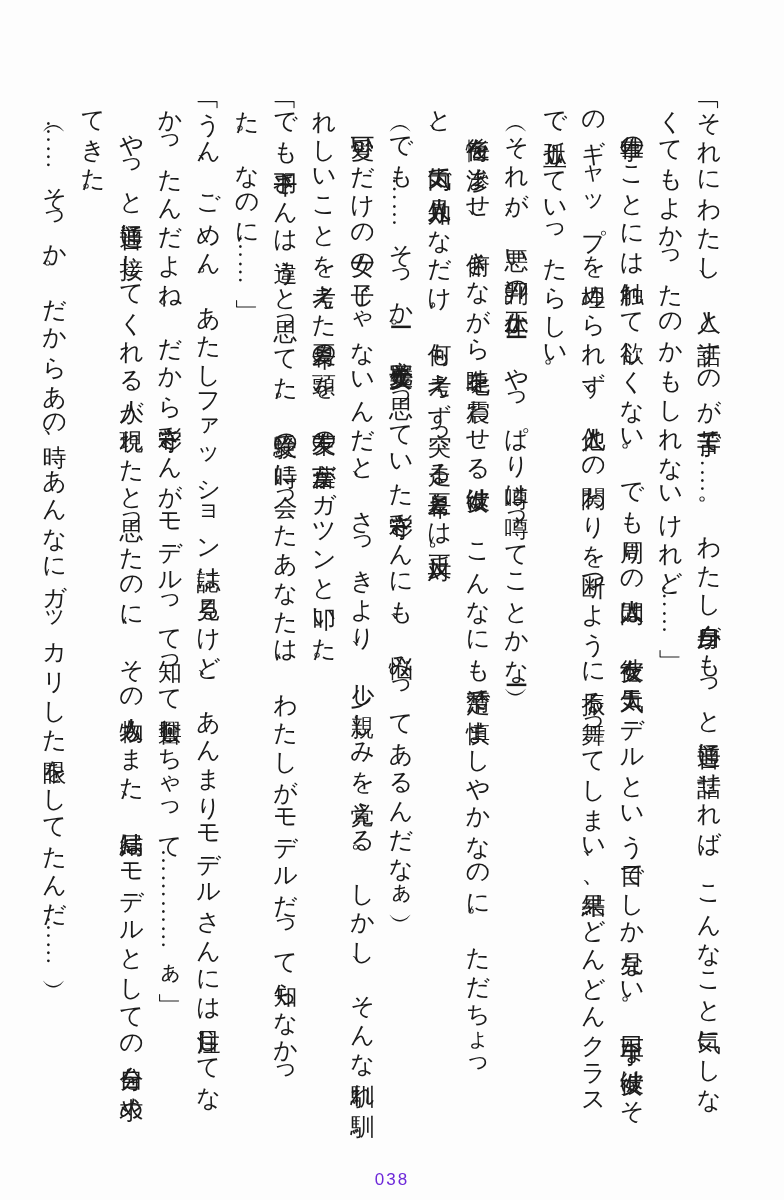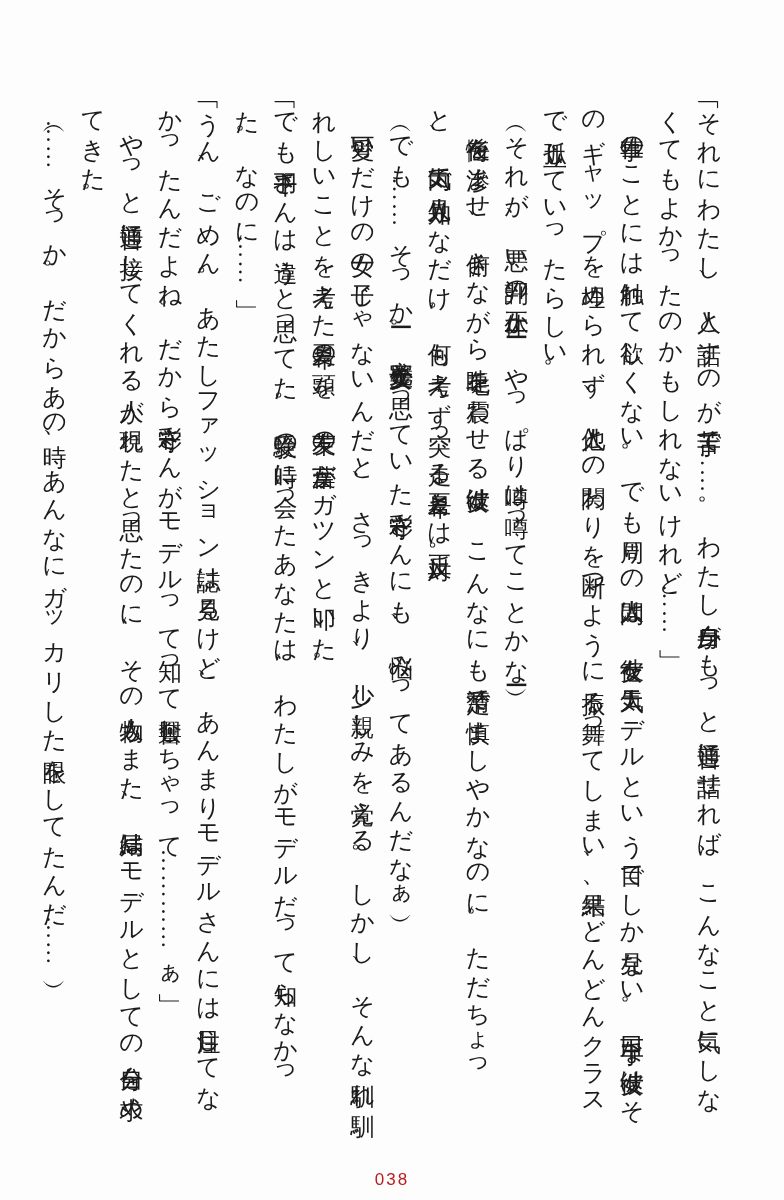--- a/index.html
+++ b/index.html
@@ -43,21 +43,21 @@
   }
   .page-number {
     position: absolute;
     bottom: 10px;
     left: 0;
     right: 0;
     text-align: center;
     font-family: "Liberation Sans", "DejaVu Sans", sans-serif;
     font-size: 17px;
     letter-spacing: 2px;
-    color: #b91c1c;
+    color: #6d28d9;
   }
 </style>
 </head>
 <body>
 
 <div class="page">
 
   <div class="text-block">
     <p class="para">「それにわたし、人と話すのが苦手で……。わたし自身がもっと普通に話せれば、こんなこと気にしなくてもよかったのかもしれないけれど……」</p>
     <p class="para indent">仕事のことには触れて欲しくない。でも周りの人間は、彼女を人気モデルという目でしか見ない。口下手な彼女はそのギャップを埋められず、他人との関わりを断つように振る舞ってしまい、結果、どんどんクラスで孤立していったらしい。</p>

